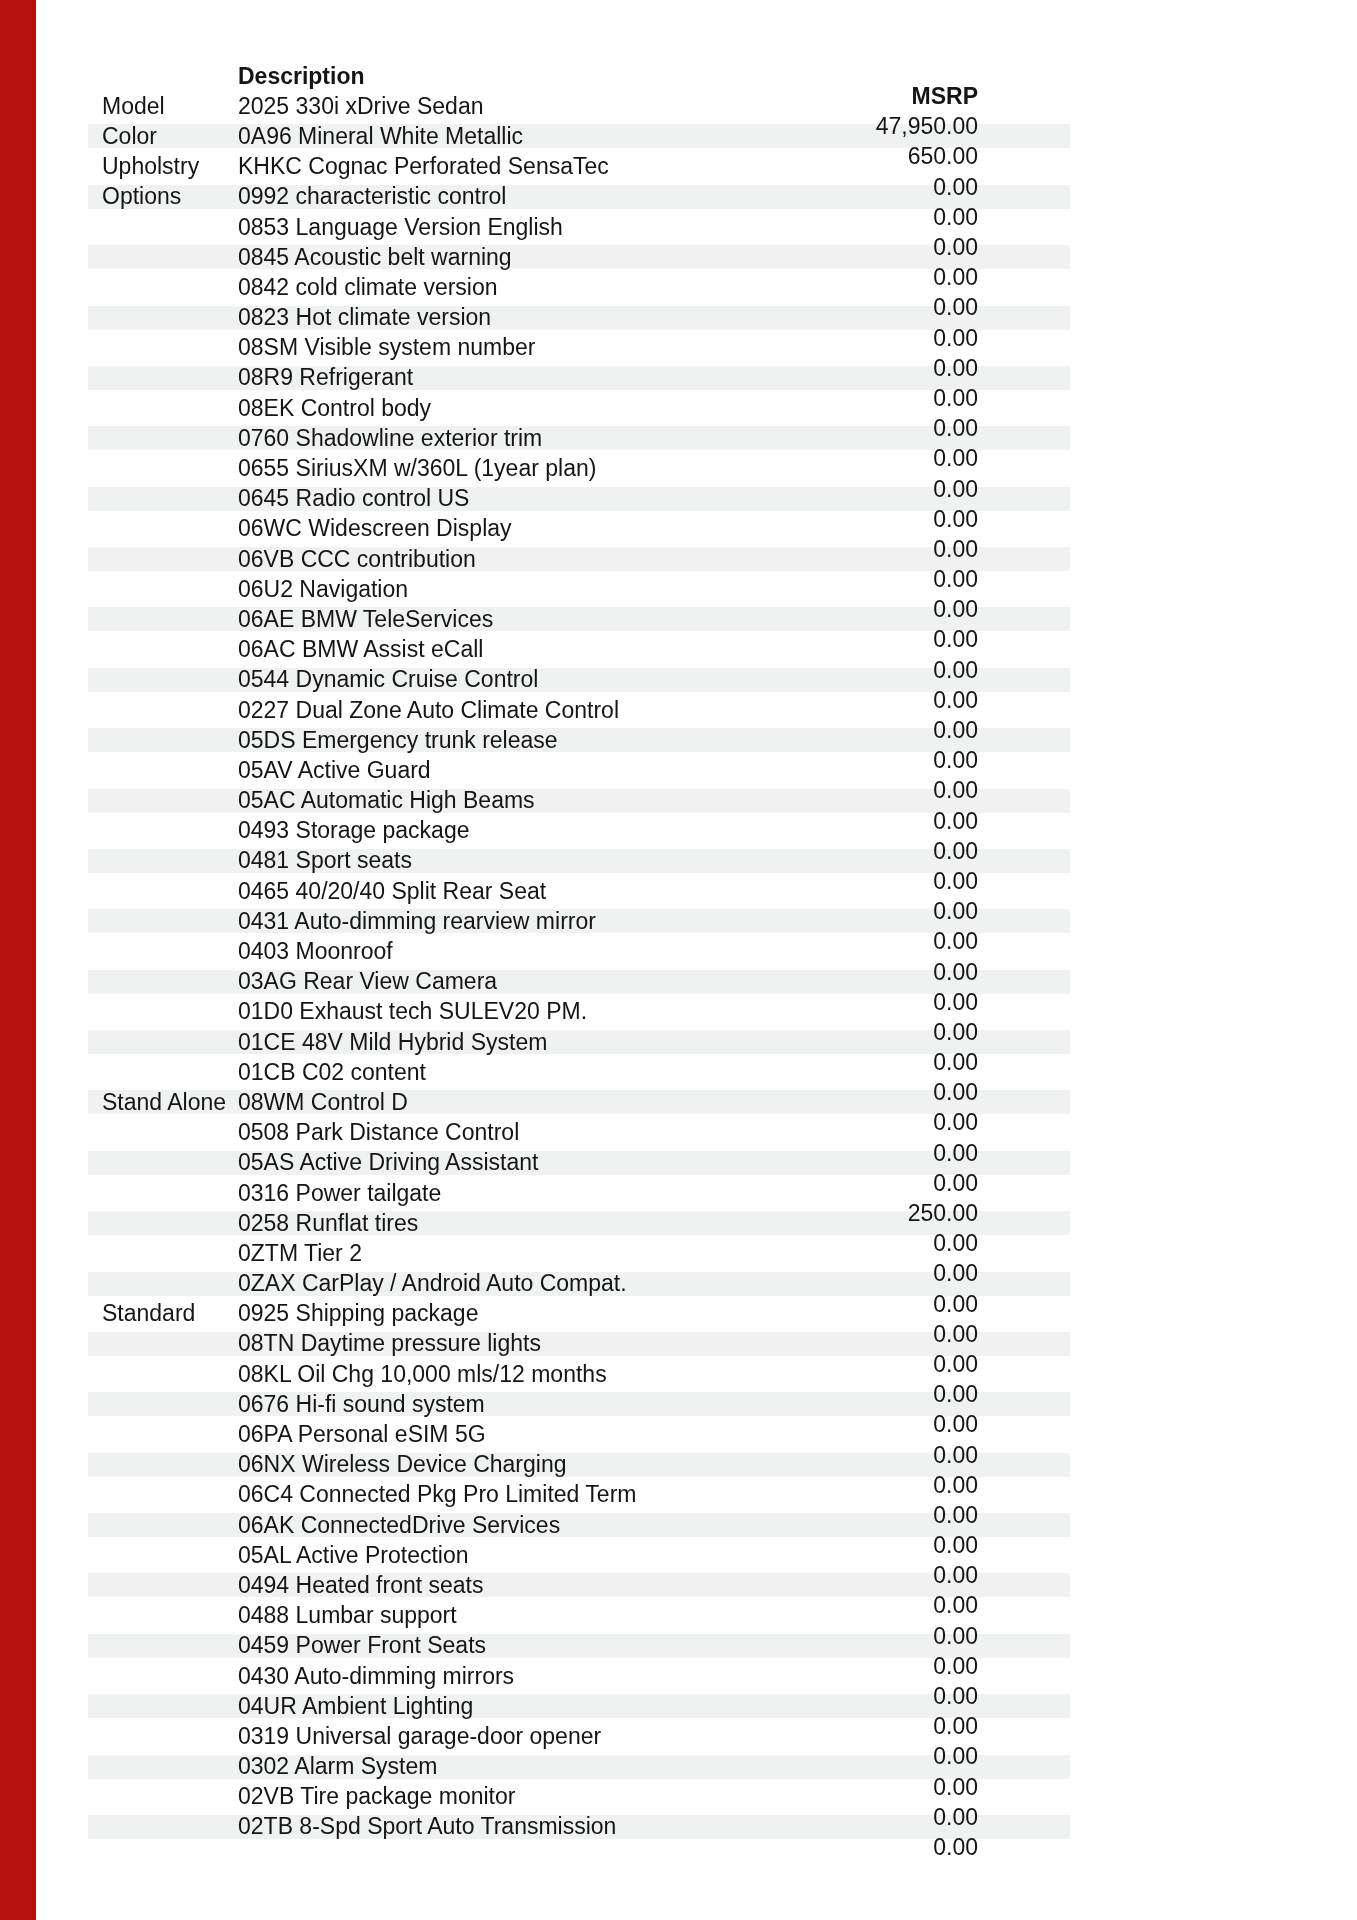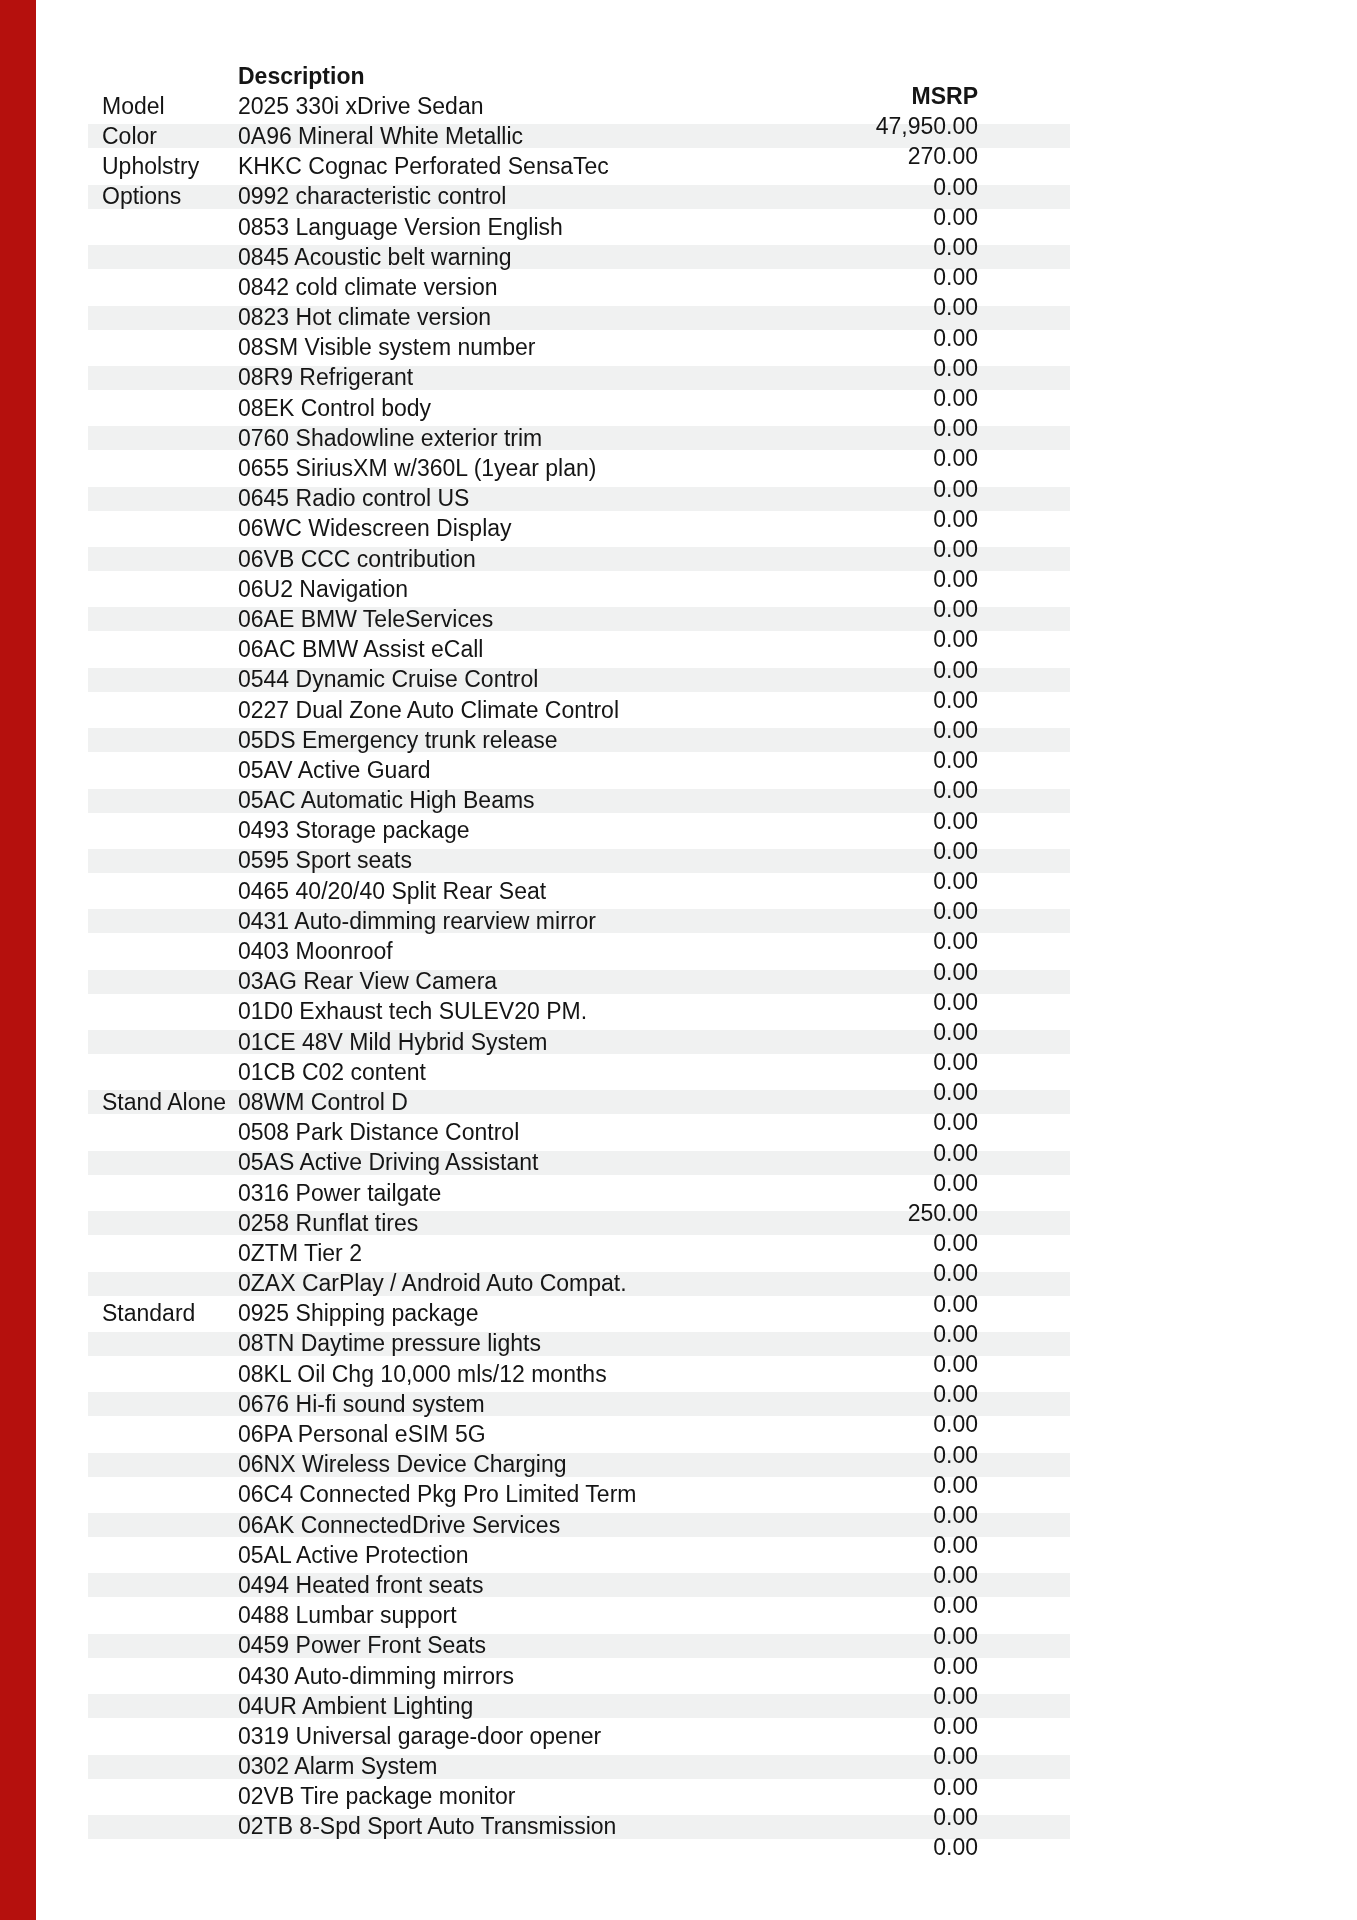--- a/index.html
+++ b/index.html
@@ -62,21 +62,21 @@
   </div>
   <div id="rows">
       <div class="row">
         <div class="cat">Model</div>
         <div class="desc">2025 330i xDrive Sedan</div>
         <div class="msrp">47,950.00</div>
       </div>
       <div class="row striped">
         <div class="cat">Color</div>
         <div class="desc">0A96 Mineral White Metallic</div>
-        <div class="msrp">270.00</div>
+        <div class="msrp">650.00</div>
       </div>
       <div class="row">
         <div class="cat">Upholstry</div>
         <div class="desc">KHKC Cognac Perforated SensaTec</div>
         <div class="msrp">0.00</div>
       </div>
       <div class="row striped">
         <div class="cat">Options</div>
         <div class="desc">0992 characteristic control</div>
         <div class="msrp">0.00</div>
@@ -181,21 +181,21 @@
         <div class="desc">05AC Automatic High Beams</div>
         <div class="msrp">0.00</div>
       </div>
       <div class="row">
         <div class="cat"></div>
         <div class="desc">0493 Storage package</div>
         <div class="msrp">0.00</div>
       </div>
       <div class="row striped">
         <div class="cat"></div>
-        <div class="desc">0595 Sport seats</div>
+        <div class="desc">0481 Sport seats</div>
         <div class="msrp">0.00</div>
       </div>
       <div class="row">
         <div class="cat"></div>
         <div class="desc">0465 40/20/40 Split Rear Seat</div>
         <div class="msrp">0.00</div>
       </div>
       <div class="row striped">
         <div class="cat"></div>
         <div class="desc">0431 Auto-dimming rearview mirror</div>

